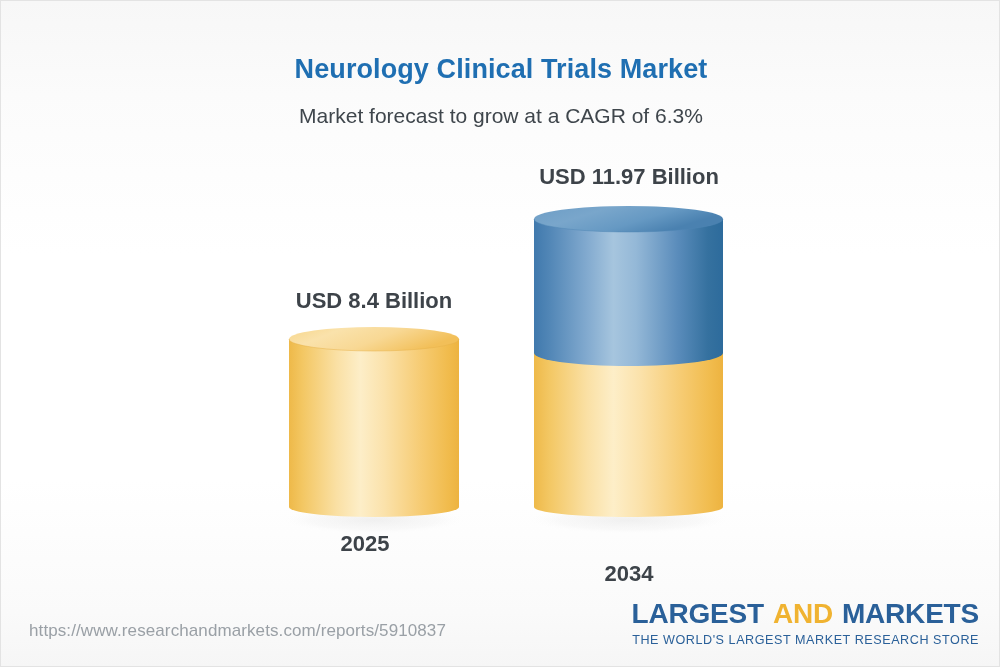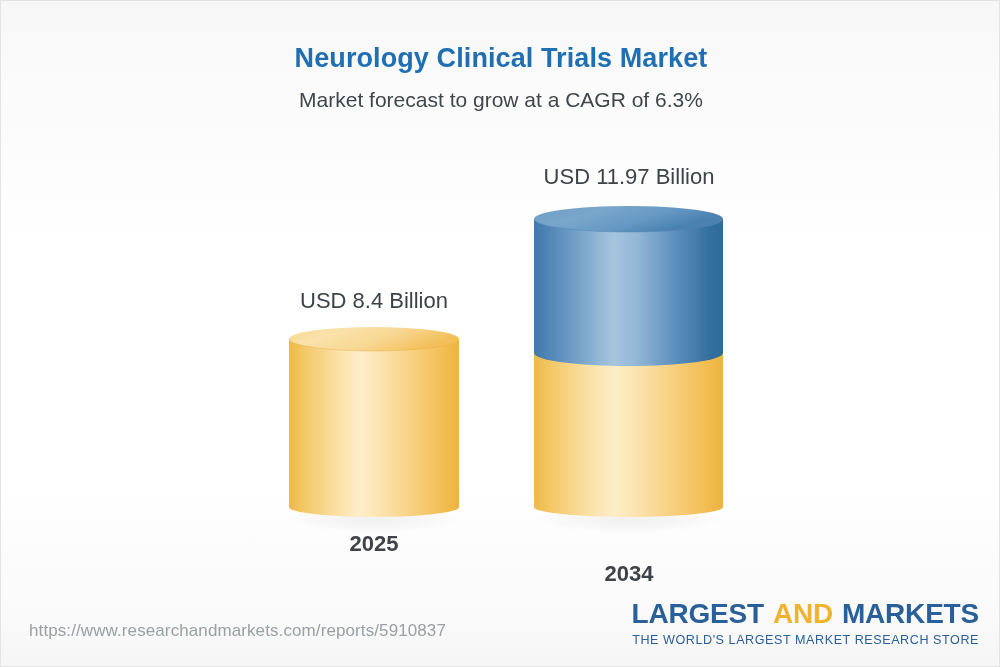--- a/index.html
+++ b/index.html
@@ -32,21 +32,21 @@
     top: 36px;
     width: 1000px;
     text-align: center;
   }
   #chart-title {
     font-size: 27px;
     font-weight: bold;
     color: #1f6fb2;
     letter-spacing: 0.1px;
     line-height: 34px;
-    margin: 4px;
+    margin: 15px;
   }
   #chart-subtitle {
     font-size: 21px;
     font-weight: normal;
     color: #3f464c;
     line-height: 30px;
     margin: 10px 0 0 0;
   }
 
   
@@ -57,37 +57,37 @@
     width: 1000px;
     height: 667px;
   }
   #plot svg {
     display: block;
   }
 
   .bar-value-label {
     position: absolute;
     font-size: 22px;
-    font-weight: normal;
+    font-weight: bold;
     color: #3d4349;
     text-align: center;
     white-space: nowrap;
   }
   .cat-label {
     position: absolute;
     font-size: 22px;
     font-weight: bold;
     color: #3d4349;
     text-align: center;
     white-space: nowrap;
   }
 
   #label-2025 { left: 253px; top: 287px; width: 240px; }
   #label-2034 { left: 508px; top: 163px; width: 240px; }
-  #cat-2025   { left: 253px; top: 530px; width: 240px; }
+  #cat-2025   { left: 244px; top: 530px; width: 240px; }
   #cat-2034   { left: 508px; top: 560px; width: 240px; }
 
   
   #footer-url {
     position: absolute;
     left: 28px;
     top: 620px;
     font-size: 17px;
     color: #9aa0a6;
     letter-spacing: 0.1px;

